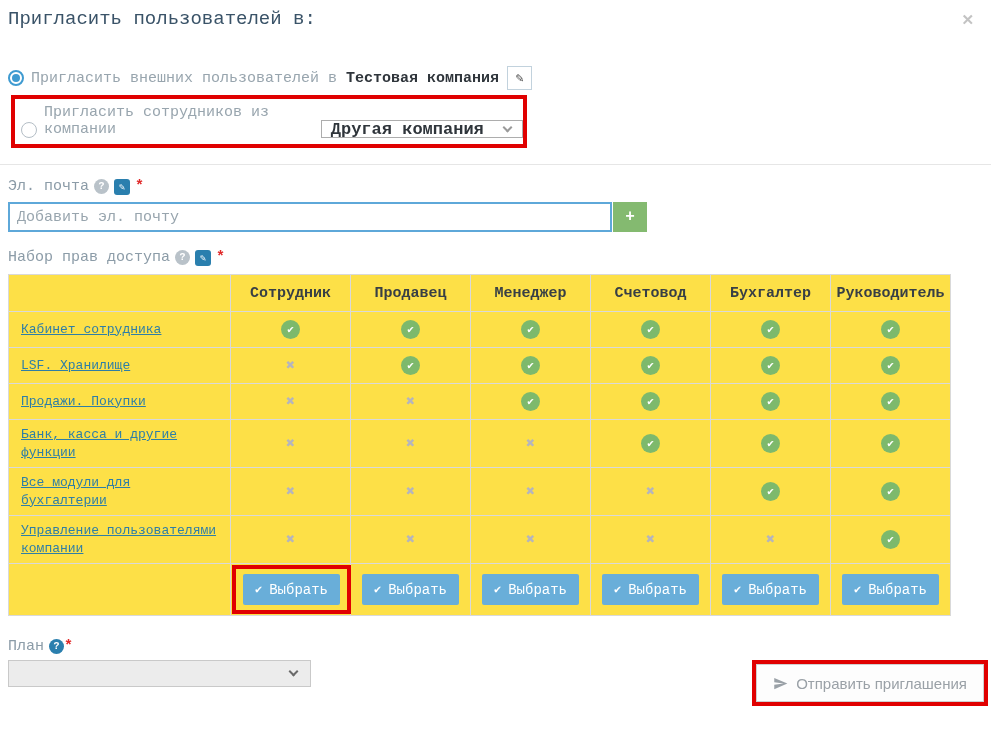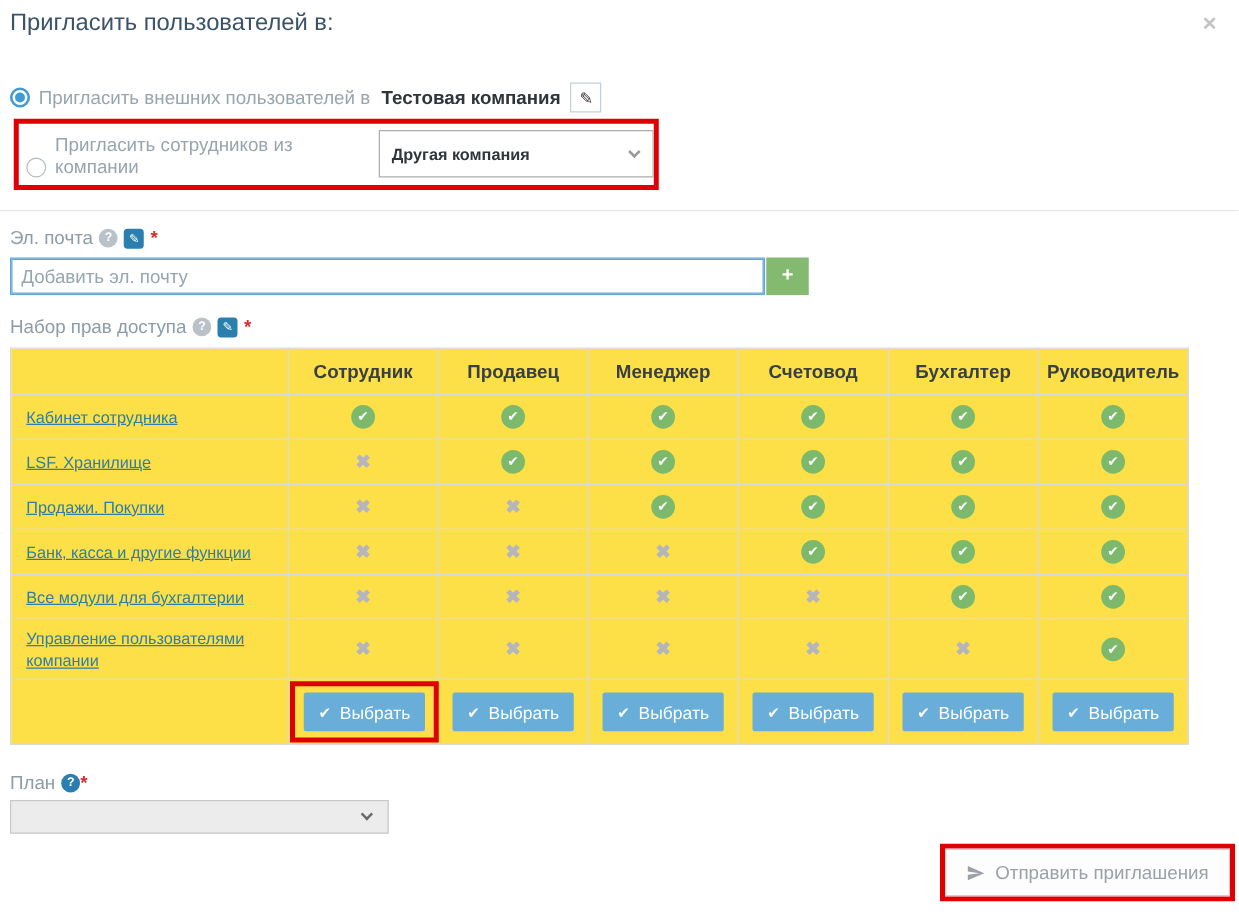--- a/index.html
+++ b/index.html
@@ -2,21 +2,21 @@
 <html><head>
 <meta charset="utf-8">
 <style>
   * { box-sizing: border-box; }
   html,body { margin:0; padding:0; }
   body {
     width:991px; height:732px; position:relative;
     font-family:"Liberation Sans", sans-serif;
     background:#ffffff; color:#333; overflow:hidden;
   }
-  .container { padding:0 8px; }
+  .container { padding:0 8px;font-family:Liberation Mono, monospace; }
 
   .dialog-title { padding-top:8px; font-size:19px; color:#3a5368; }
 
   .close-x {
     position:absolute; top:12px; right:17px;
     color:#c3c3c3; font-size:15px; font-weight:bold; cursor:pointer; line-height:1;
   }
 
   
   .option-row { display:flex; align-items:center; margin-top:36px; }
@@ -35,23 +35,23 @@
     width:25px; height:24px; border:1px solid #c2d2dd; background:#fff;
     display:inline-flex; align-items:center; justify-content:center;
     font-size:13px; color:#3a3a3a; margin-left:8px; cursor:pointer;
   }
 
   .red-box {
     border:4px solid #e00000; margin:5px 0 0 3px; width:516px;
     padding:5px 0 6px 6px; display:flex; align-items:flex-end;
   }
   .select-box {
-    width:228px; height:38px; border:1px solid #adadad; background:#fff;
+    width:228px; height:18px; border:1px solid #adadad; background:#fff;
     display:flex; align-items:center; justify-content:space-between;
-    padding:0 11px 0 9px; font-weight:bold; font-size:13px; color:#2f353b;
+    padding:0 11px 0 9px; font-weight:bold; font-size:17px; color:#2f353b;
     margin-left:9px; cursor:pointer;
   }
   .chevron {
     width:7px; height:7px; border-right:2px solid #9a9a9a; border-bottom:2px solid #9a9a9a;
     transform:rotate(45deg); margin-top:-4px; flex:none;
   }
 
   .divider { border:none; border-top:1px solid #e6e6e6; margin:16px -8px 0 -8px; }
 
   .field-label { margin-top:13px; display:flex; align-items:center; color:#8c9ca8; font-size:15px; }
@@ -110,21 +110,21 @@
   }
 
   .plan-label { margin-top:22px;align-items:center; }
   .plan-select {
     margin-top:5px; width:303px; height:27px; background:#ececec;
     border:1px solid #c9c9c9; display:flex; align-items:center;
     justify-content:flex-end; padding-right:13px; cursor:pointer;
   }
   .plan-select .chevron { border-color:#6a6a6a; }
 
-  .send-wrap { position:absolute; top:675px; right:3px; border:4px solid #e00000; }
+  .send-wrap { position:absolute; top:660px; right:3px; border:4px solid #e00000; }
   .send-btn {
     height:38px; background:#fdfdfd; border:1px solid #cfcfcf; color:#9aa1a7;
     font-size:15px; padding:0 16px; display:flex; align-items:center;
     cursor:pointer; font-family:inherit;
   }
   .send-btn svg { margin-right:8px; flex:none; }
 </style>
 </head>
 <body>
 

